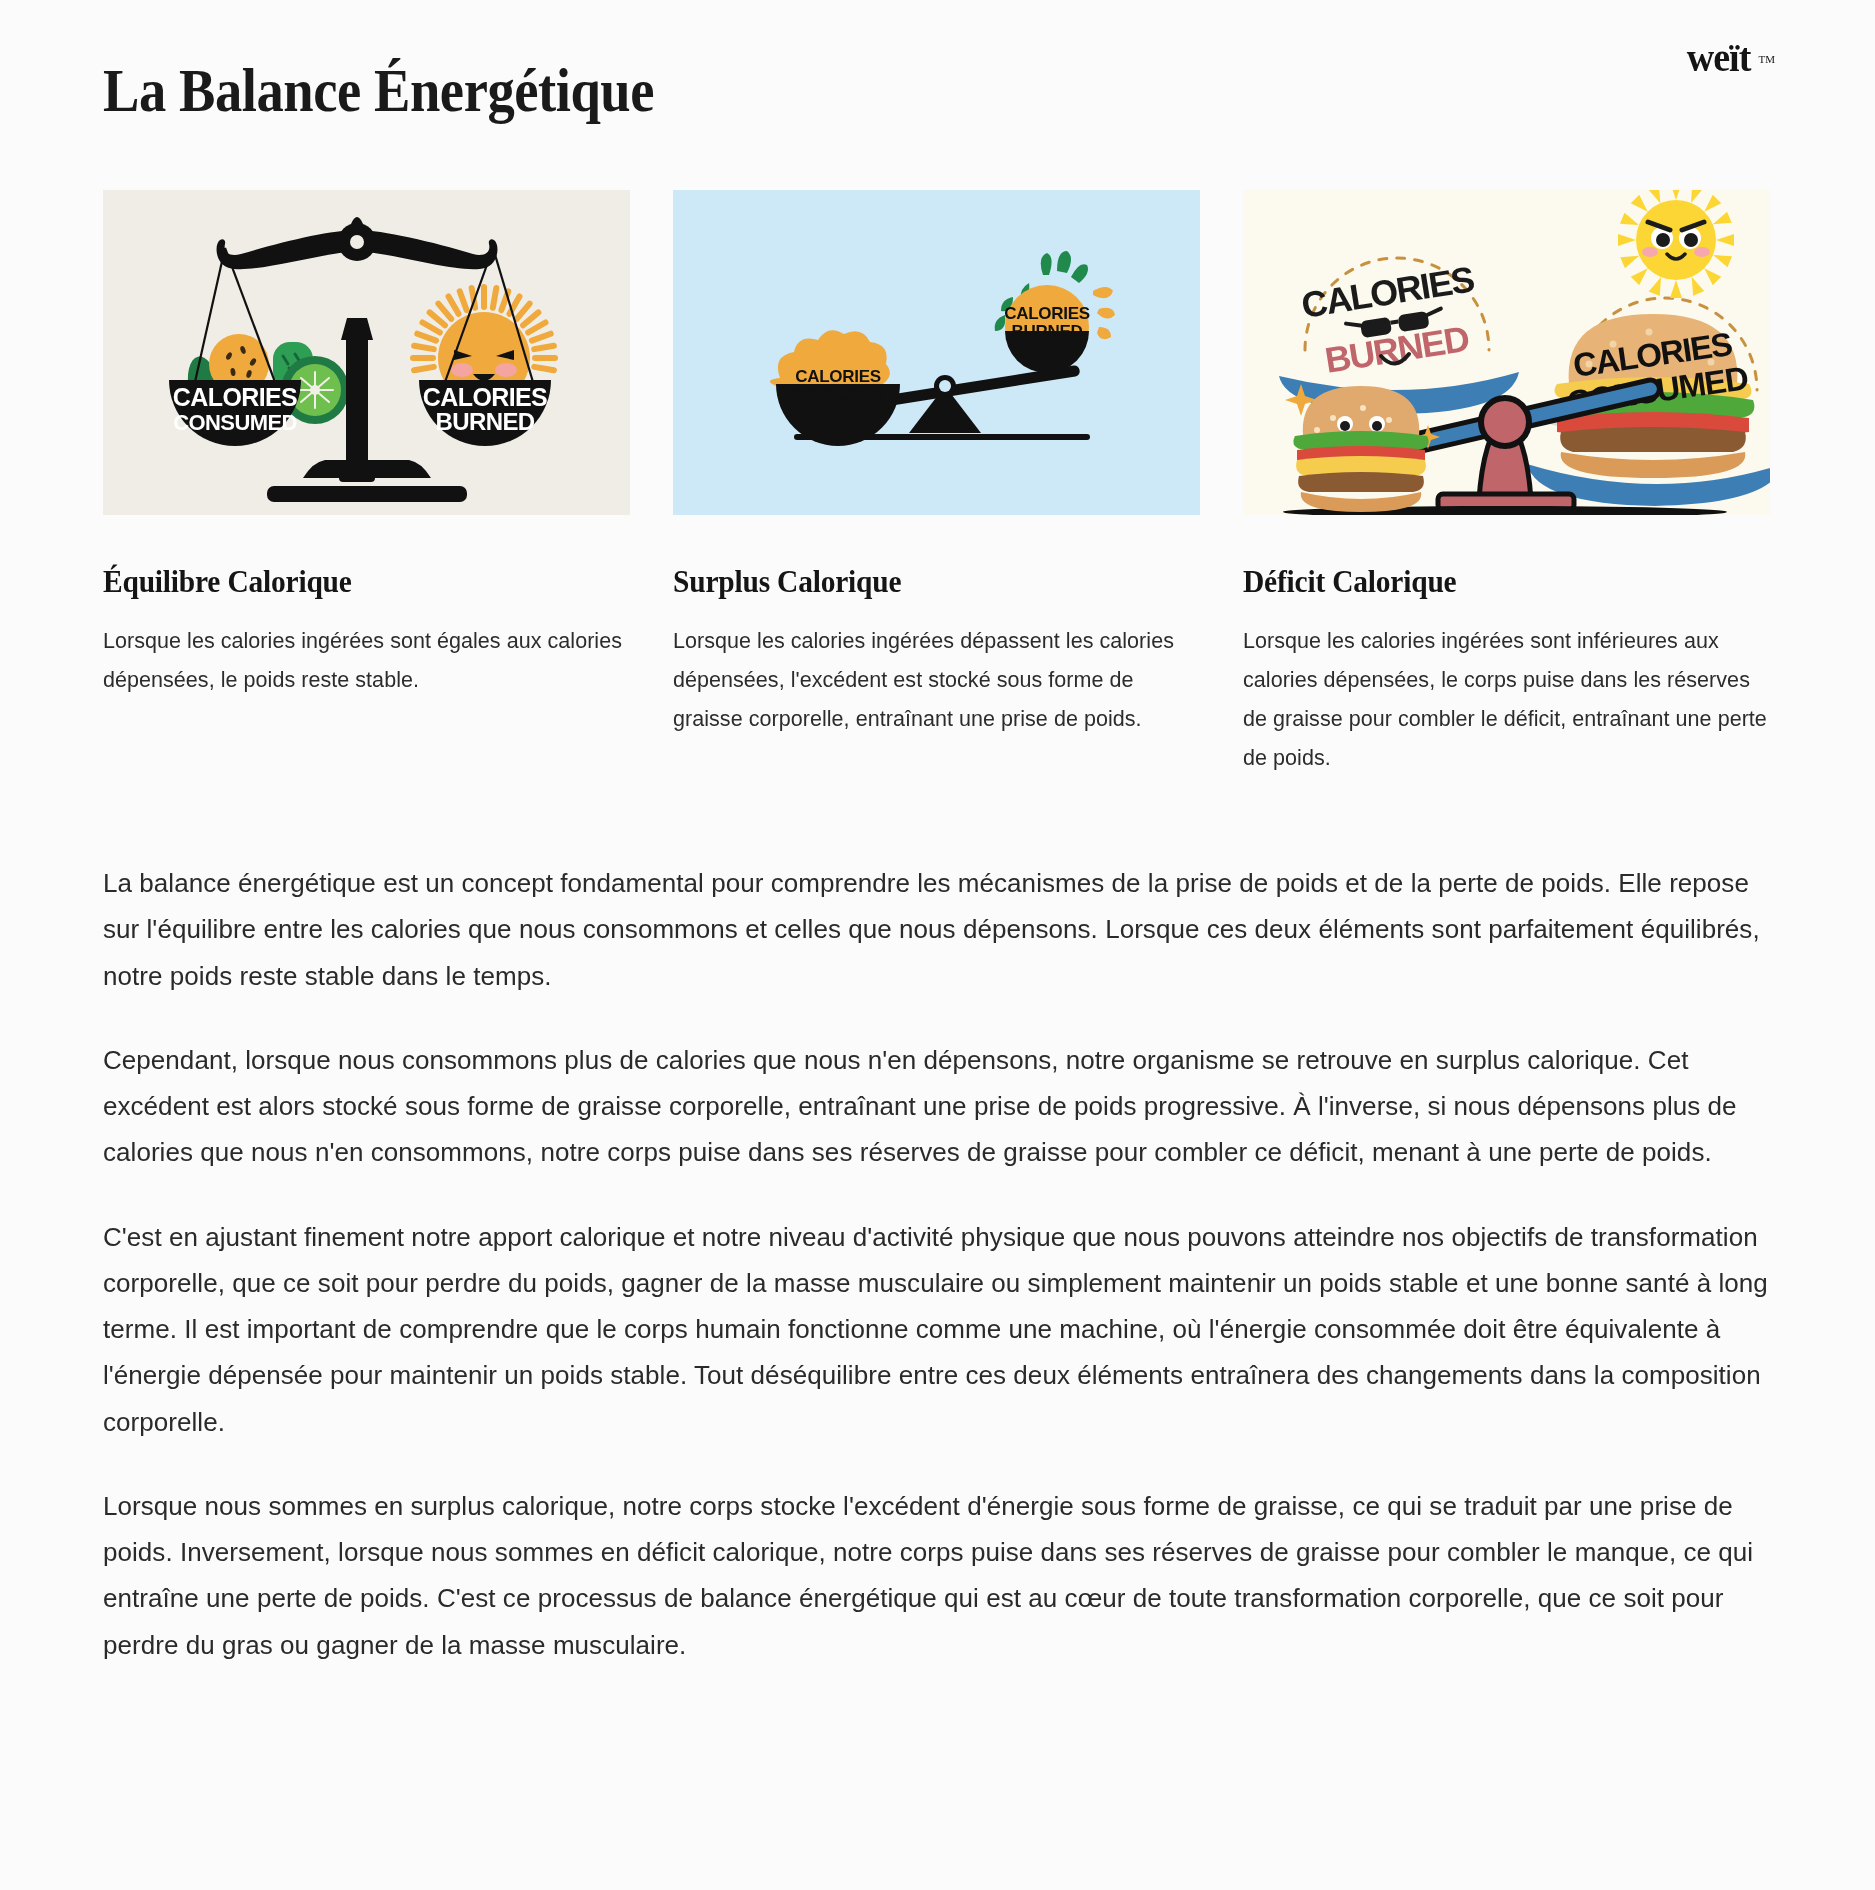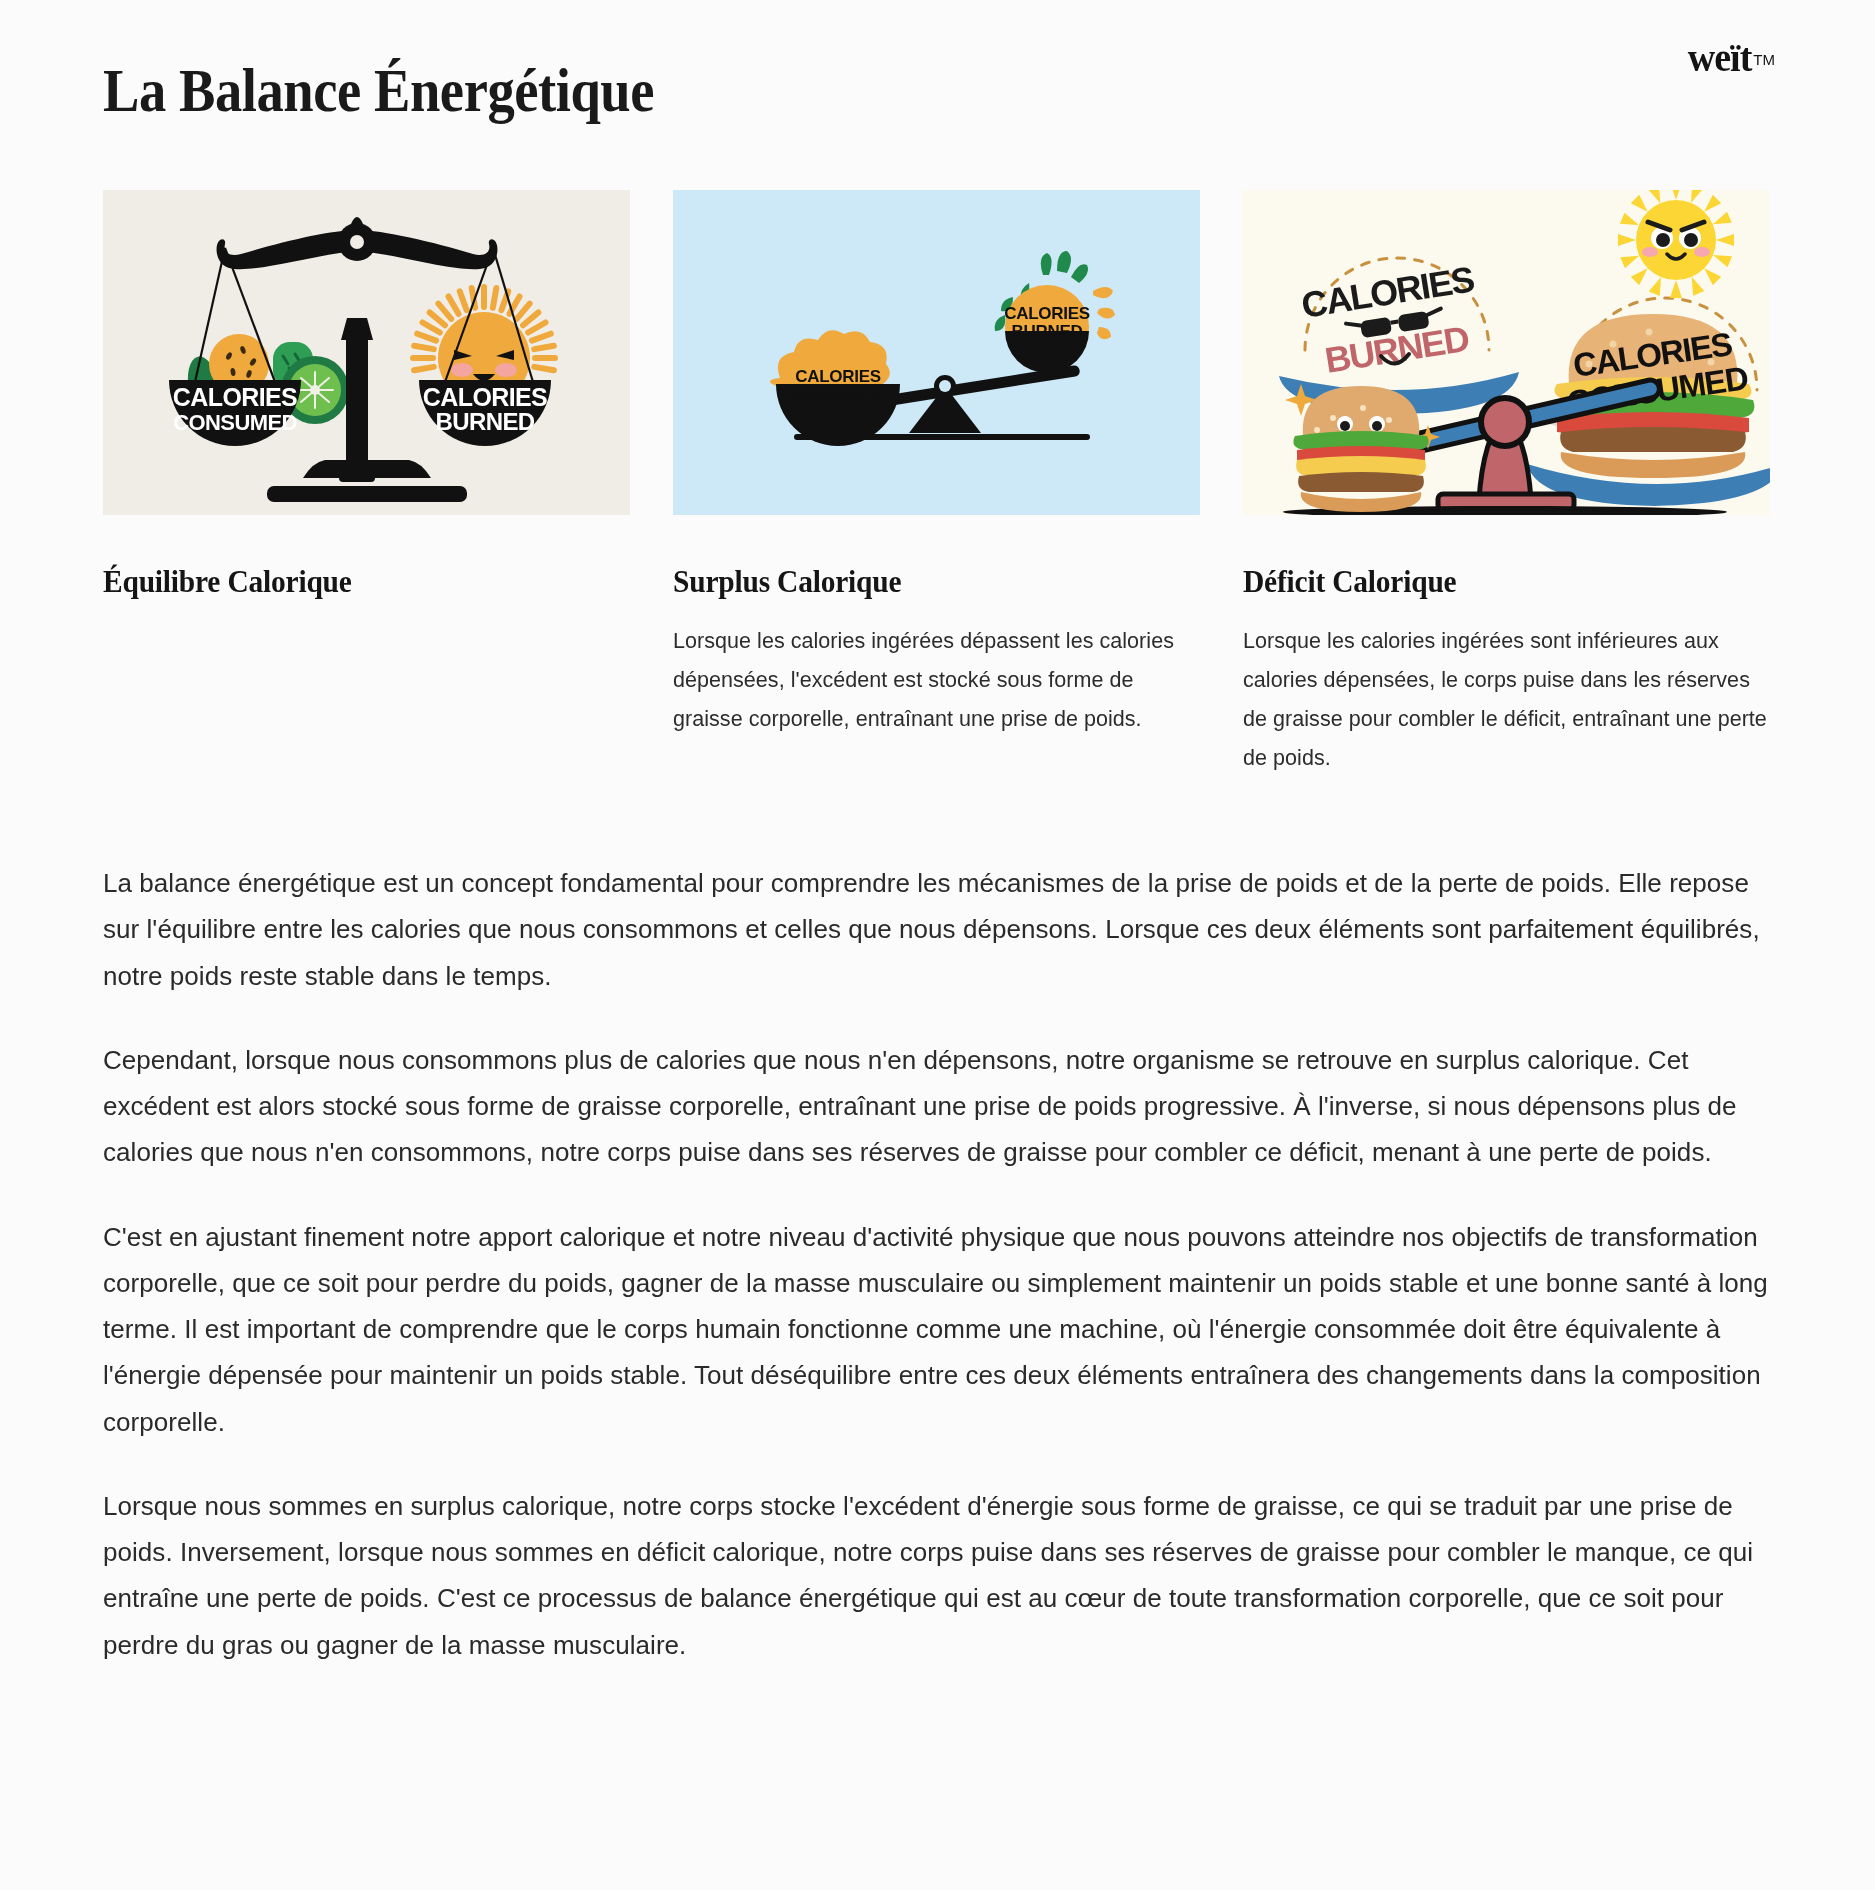--- a/index.html
+++ b/index.html
@@ -50,26 +50,26 @@
   }
   .brand-word {
     font-size: 40px;
     font-weight: 700;
     letter-spacing: -1px;
     color: #141414;
     line-height: 1;
     transform: scaleX(0.95);
   }
   .brand-tm {
-    font-size: 15px;
+    font-size: 11px;
     font-weight: 400;
     color: #141414;
-    margin-left: 0;
+    margin-left: 6px;
     margin-top: 2px;
-    font-family: Liberation Sans, sans-serif;
+    font-family: Liberation Serif, serif;
   }
 
   
   .cards {
     display: flex;
     gap: 43px;
     padding: 0 103px;
   }
   .card { width: 527px; }
   .card-figure {
@@ -247,20 +247,21 @@
               <text x="132" y="240" font-size="22" letter-spacing="-0.6">CONSUMED</text>
             </g>
             <g fill="#ffffff" font-family="Liberation Sans, sans-serif" font-weight="bold" text-anchor="middle">
               <text x="382" y="216" font-size="25" letter-spacing="-0.6">CALORIES</text>
               <text x="382" y="240" font-size="24" letter-spacing="-0.6">BURNED</text>
             </g>
           </svg>
         </div>
       </div>
       <h2 class="card-heading">Équilibre Calorique</h2>
+      <p class="card-body">Lorsque les calories ingérées sont égales aux calories dépensées, le poids reste stable.</p>
     </div>
 
     <div class="card">
       <div class="card-figure">
         <div class="fig">
           <svg viewBox="0 0 527 325" xmlns="http://www.w3.org/2000/svg">
             <rect x="0" y="0" width="527" height="325" fill="#cde8f7"></rect>
 
             <path d="M 124 247 L 414 247" stroke="#111" stroke-width="6" stroke-linecap="round"></path>
 

